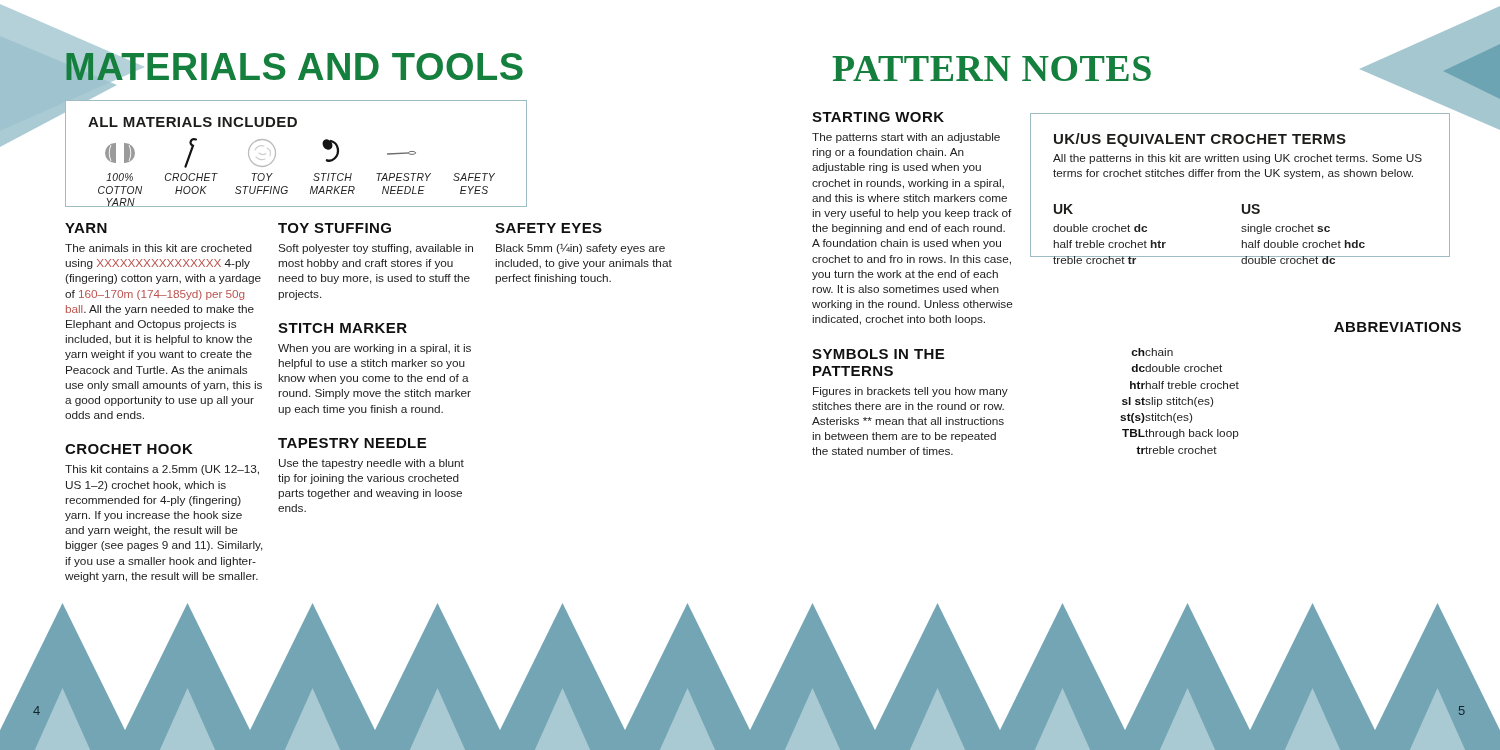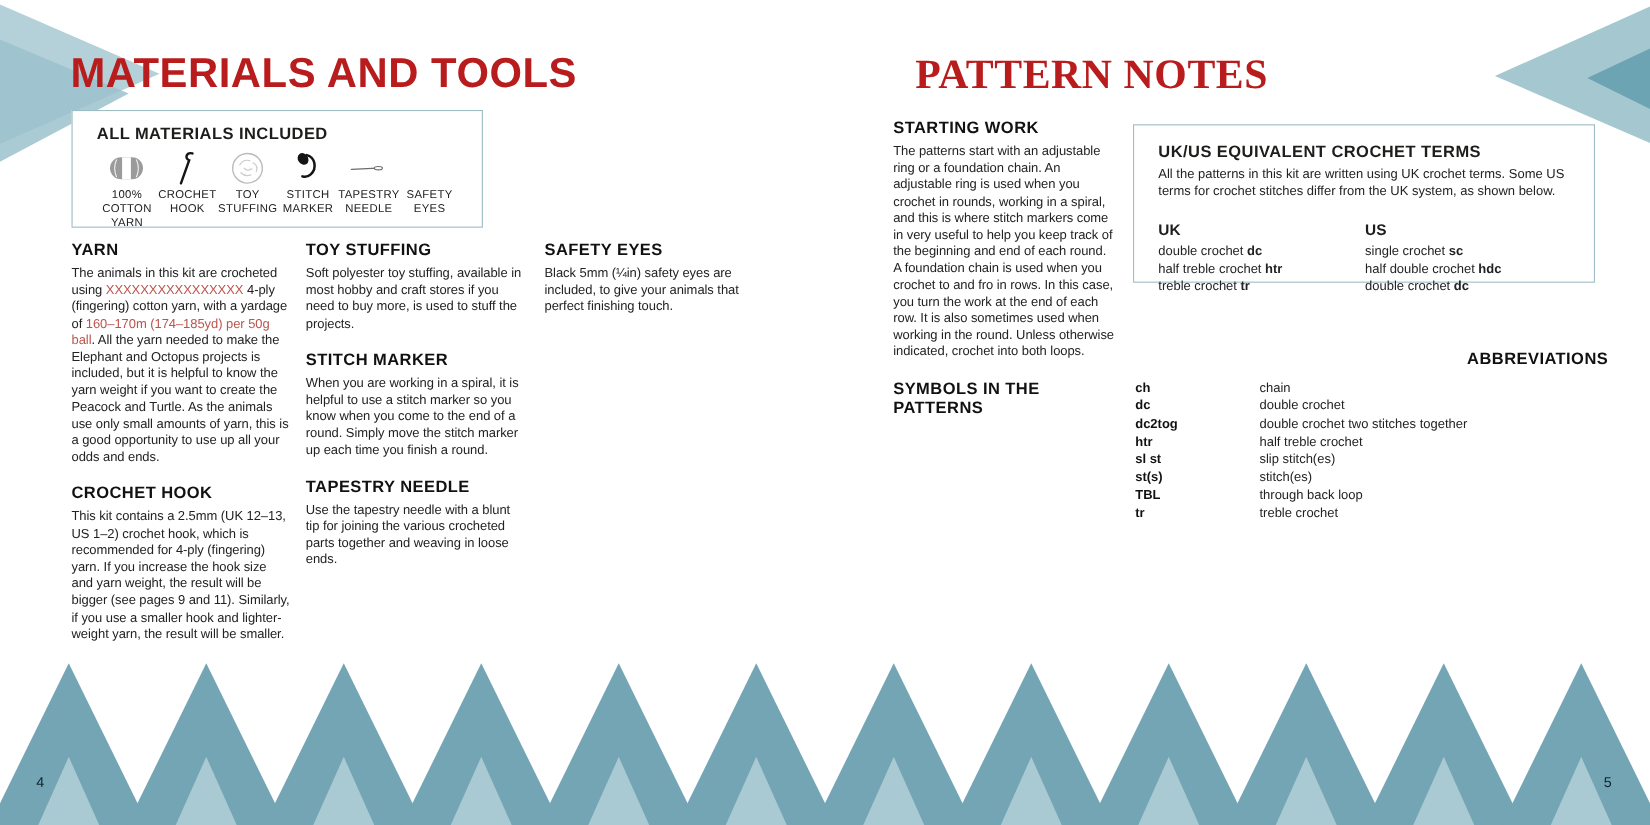--- a/index.html
+++ b/index.html
@@ -3,42 +3,42 @@
 <meta charset="utf-8">
 <style>
   * { margin: 0; padding: 0; box-sizing: border-box; }
   html, body { width: 1500px; height: 750px; background: #ffffff; overflow: hidden; }
   body { font-family: "Liberation Sans", sans-serif; color: #1d1d1b; position: relative; }
 
   .abs { position: absolute; }
 
   
   .page-title {
-    font-size: 38px; font-weight: bold; letter-spacing: 0.5px; color: #b91c1c;
+    font-size: 38px; font-weight: bold; letter-spacing: 0.5px; color: #15803d;
   }
 
   
   .h3 {
     font-size: 15px; font-weight: bold; letter-spacing: 0.4px; color: #111;
     margin-bottom: 5px;
   }
   .body-text {
     font-size: 11.8px; line-height: 15.2px; letter-spacing: -0.05px; color: #222;
   }
   .body-text .red { color: #bb544e; }
   .section { margin-bottom: 17px; }
 
   
   .materials-box {
-    left: 65px; top: 100px; width: 374px; height: 107px;
+    left: 65px; top: 100px; width: 462px; height: 107px;
     border: 1.5px solid #9dbcc3; background: #fff;
     padding: 12px 20px 8px 22px;
   }
   .materials-box .box-title { font-size: 15px; font-weight: bold; letter-spacing: 0.4px; margin-bottom: 6px; }
-  .materials-items { display: flex; justify-content: flex-start; align-items: flex-start; }
+  .materials-items { display: flex; justify-content: space-between; align-items: flex-start; font-style: italic; }
   .materials-item { width: 64px; text-align: center; }
   .materials-item .icon-slot { height: 34px; display: flex; align-items: center; justify-content: center; }
   .materials-item .mat-label {
     font-size: 10.3px; line-height: 12.5px; letter-spacing: 0.3px; color: #222;
     margin-top: 2px;
   }
 
   
   .terms-box {
     left: 1030px; top: 113px; width: 420px; height: 144px;
@@ -49,21 +49,21 @@
   .terms-box .intro { font-size: 11.8px; line-height: 15.2px; color: #222; margin-bottom: 20px; }
   .terms-cols { display: flex; }
   .terms-col { width: 50%; }
   .terms-col .col-header { font-size: 14px; font-weight: bold; margin-bottom: 3px; }
   .terms-col .term-row { font-size: 11.8px; line-height: 16px; color: #222; }
 
   
   .abbrev-block { left: 1032px; top: 318px; width: 430px; }
   .abbrev-block .h3 { margin-bottom: 9px; font-size: 15px; text-align: right; }
   .abbrev-row { display: flex; font-size: 11.8px; line-height: 16.3px; color: #222; }
-  .abbrev-row .ab { width: 113px; font-weight: bold; color: #111; }
+  .abbrev-row .ab { width: 113px; font-weight: bold; color: #111; text-align: right; }
 
   
   .page-num { font-size: 13px; color: #13242c; z-index: 5; }
 
   svg { display: block; }
 </style>
 </head>
 <body>
 
 <svg class="abs" style="left:0; top:0;" width="170" height="150" viewBox="0 0 170 150">
@@ -210,20 +210,21 @@
 
 <div class="abs page-title" style="left:832px; top:46px;font-family:Liberation Serif, serif;">PATTERN NOTES</div>
 
 <div class="abs" style="left:812px; top:108px; width:202px;">
   <div class="section">
     <div class="h3">STARTING WORK</div>
     <div class="body-text">The patterns start with an adjustable ring or a foundation chain. An adjustable ring is used when you crochet in rounds, working in a spiral, and this is where stitch markers come in very useful to help you keep track of the beginning and end of each round. A foundation chain is used when you crochet to and fro in rows. In this case, you turn the work at the end of each row. It is also sometimes used when working in the round. Unless otherwise indicated, crochet into both loops.</div>
   </div>
   <div class="section">
     <div class="h3">SYMBOLS IN THE PATTERNS</div>
+    <div class="body-text">Figures in brackets tell you how many stitches there are in the round or row. Asterisks ** mean that all instructions in between them are to be repeated the stated number of times.</div>
   </div>
 </div>
 
 <div class="abs terms-box">
   <div class="box-title">UK/US EQUIVALENT CROCHET TERMS</div>
   <div class="intro">All the patterns in this kit are written using UK crochet terms. Some US terms for crochet stitches differ from the UK system, as shown below.</div>
   <div class="terms-cols">
     <div class="terms-col">
       <div class="col-header">UK</div>
       <div class="term-row"><span>double crochet </span><b>dc</b></div>
@@ -243,24 +244,20 @@
   <div class="h3">ABBREVIATIONS</div>
   <div class="abbrev-row">
     <span class="ab">ch</span>
     <span>chain</span>
   </div>
   <div class="abbrev-row">
     <span class="ab">dc</span>
     <span>double crochet</span>
   </div>
   <div class="abbrev-row">
-    <span class="ab">dc2tog</span>
-    <span>double crochet two stitches together</span>
-  </div>
-  <div class="abbrev-row">
     <span class="ab">htr</span>
     <span>half treble crochet</span>
   </div>
   <div class="abbrev-row">
     <span class="ab">sl st</span>
     <span>slip stitch(es)</span>
   </div>
   <div class="abbrev-row">
     <span class="ab">st(s)</span>
     <span>stitch(es)</span>

